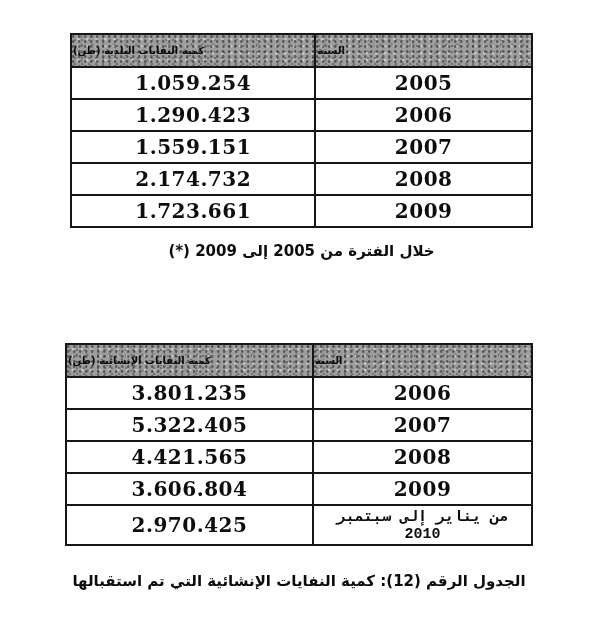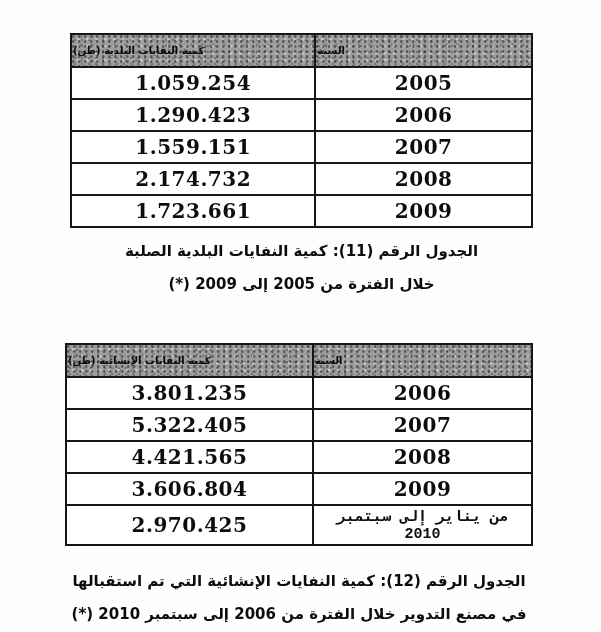--- a/index.html
+++ b/index.html
@@ -109,21 +109,20 @@
         <td class="qty">2.174.732</td>
       </tr>
       <tr>
         <td class="year">2009</td>
         <td class="qty">1.723.661</td>
       </tr>
     </tbody>
   </table>
 
   <div class="caption cap1">
-    <div>الجدول الرقم (11): كمية النفايات البلدية الصلبة</div>
     <div>خلال الفترة من 2005 إلى 2009 (*)</div>
   </div>
 
   <table class="tbl t2" dir="rtl">
     <colgroup>
       <col class="col-year">
       <col class="col-qty">
     </colgroup>
     <thead>
       <tr>
@@ -150,16 +149,15 @@
       </tr>
       <tr>
         <td class="year year-text">من يناير إلى سبتمبر 2010</td>
         <td class="qty">2.970.425</td>
       </tr>
     </tbody>
   </table>
 
   <div class="caption cap2">
     <div>الجدول الرقم (12): كمية النفايات الإنشائية التي تم استقبالها</div>
-    <div>في مصنع التدوير خلال الفترة من 2006 إلى سبتمبر 2010 (*)</div>
   </div>
 
 </div>
 
 </body></html>

